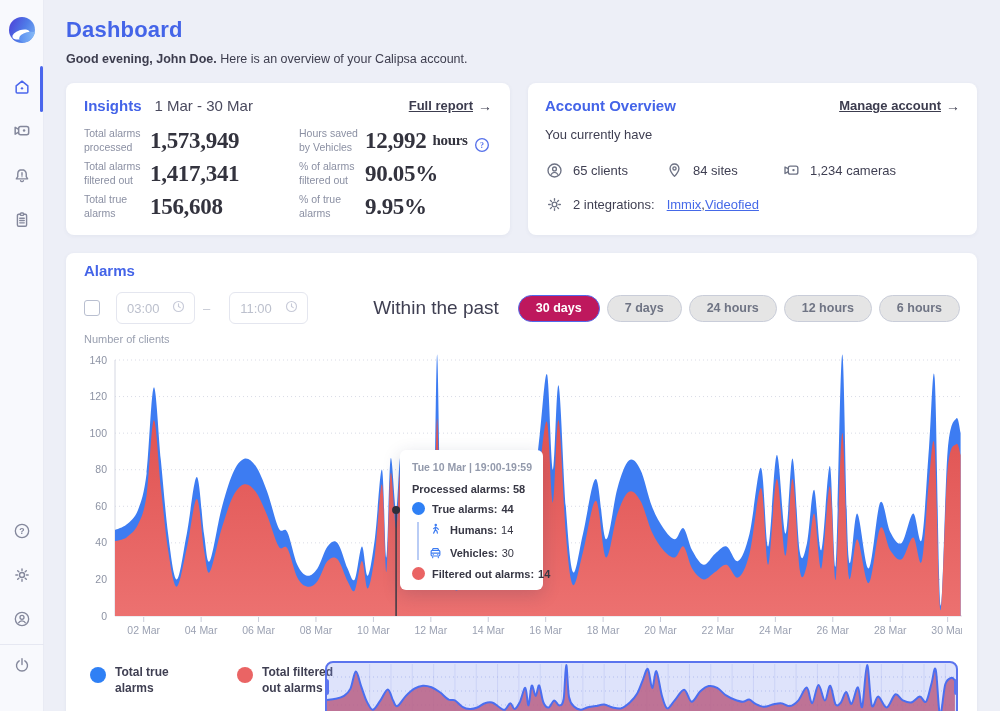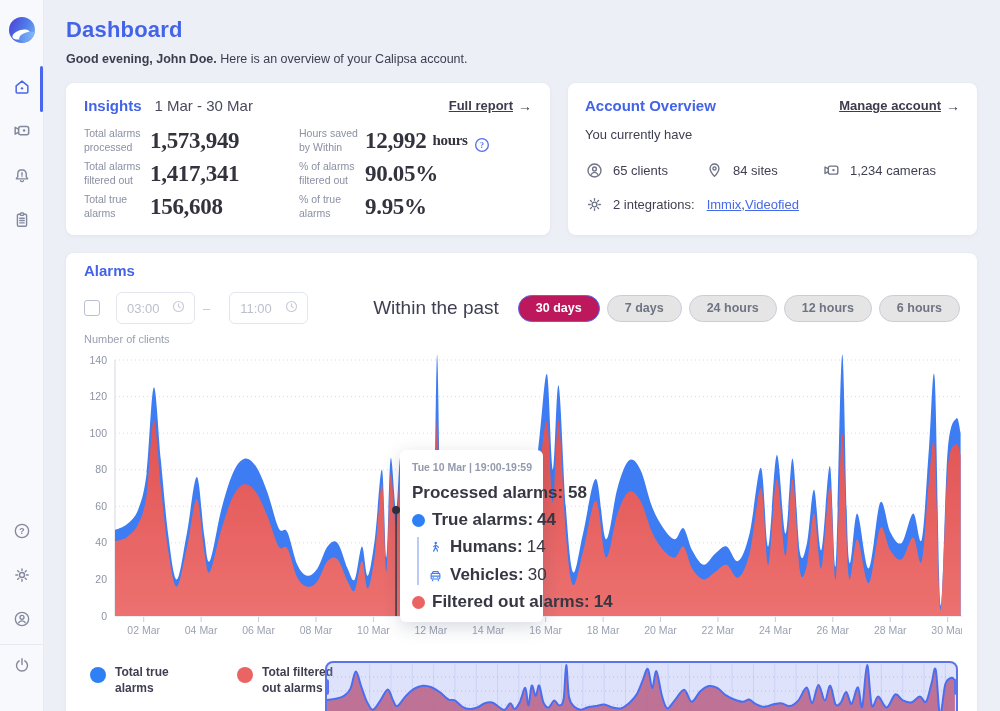--- a/index.html
+++ b/index.html
@@ -21,21 +21,21 @@
   .nav-item svg { width:20px; height:20px; }
 
   
   .main { position:absolute; left:44px; top:0; right:0; bottom:0; padding:0 23px 0 22px; }
   .page-title { margin-top:17px; font-size:22px; font-weight:bold; color:#4464e8; letter-spacing:.2px; }
   .greeting { margin-top:9px; font-size:12.5px; color:#3d3d4e; }
   .greeting b { font-weight:bold; }
 
   .cards-row { display:flex; gap:18px; margin-top:17px; }
   .card { background:#fff; border-radius:8px; box-shadow:0 1px 4px rgba(50,60,100,.06); }
-  .insights-card { width:484px; height:152px; padding:14px 18px; }
+  .insights-card { width:444px; height:152px; padding:14px 18px; }
   .account-card { flex:1; height:152px; padding:14px 17px; }
 
   .card-head { display:flex; align-items:center; }
   .card-title { font-size:15px; font-weight:bold; color:#4464e8; }
   .date-range { font-size:15px; color:#4a4a5e; margin-left:13px; }
   .head-link { margin-left:auto; font-size:13px; font-weight:600; color:#3c3c4e; text-decoration:underline; cursor:pointer;padding-left:16px; }
   .head-arrow { font-size:14px; color:#3c3c4e; margin-left:5px; text-decoration:none; }
 
   .stats-grid { display:grid; grid-template-columns:215px 1fr; margin-top:10px; row-gap:0; }
   .stat { display:flex; align-items:center; height:33px; }
@@ -65,21 +65,21 @@
   .within-label { margin-left:auto; font-size:19px; color:#3f3f52; margin-right:12px; }
   .pill { height:27px; border-radius:999px; border:1px solid #c9cdd9; background:#e5e5e5; color:#6f7484; font-size:12.5px; font-weight:600; padding:0 17px; margin-left:7px; display:flex; align-items:center; cursor:pointer; font-family:inherit; }
   .pill.active { background:#be185d; border-color:#5069ee; color:#fff; }
   .axis-label { position:absolute; left:18px; top:80px; font-size:11px; color:#9aa0b0; }
   .chart-wrap { position:absolute; left:18px; top:100px; width:878px; height:290px; }
 
   
   .tooltip { position:absolute; left:334px; top:197px; width:143px; background:#fff; border-radius:6px;
              box-shadow:0 5px 18px rgba(40,50,90,.18); padding:11px 12px 10px 12px; z-index:4; }
   .tt-title { font-size:10.5px; font-weight:bold; color:#939aac; margin-bottom:10px; white-space:nowrap; }
-  .tt-row { display:flex; align-items:center; font-size:17px; color:#373744; margin-bottom:7px; white-space:nowrap; }
+  .tt-row { display:flex; align-items:center; font-size:11px; color:#373744; margin-bottom:7px; white-space:nowrap; }
   .tt-row b { font-weight:bold; }
   .tt-dot { width:13px; height:13px; border-radius:50%; margin-right:7px; flex:none; }
   .tt-sub { border-left:2px solid #b9ccf5; margin:0 0 7px 5px; padding-left:9px; }
   .tt-sub .tt-row { margin-bottom:8px; }
   .tt-sub .tt-row:last-child { margin-bottom:0; }
   .tt-icon { width:15px; height:15px; color:#3d7cf2; margin-right:7px; flex:none; }
   .tt-label { font-weight:bold; margin-right:4px; }
 
   
   .legend { position:absolute; left:24px; top:412px; display:flex; }
@@ -167,21 +167,21 @@
         <span class="date-range">1 Mar - 30 Mar</span>
         <span class="head-link">Full report</span>
         <span class="head-arrow">→</span>
       </div>
       <div class="stats-grid">
         <div class="stat">
           <span class="stat-label">Total alarms processed</span>
           <span class="stat-value">1,573,949</span>
         </div>
         <div class="stat">
-          <span class="stat-label">Hours saved by Within</span>
+          <span class="stat-label">Hours saved by Vehicles</span>
           <span class="stat-value">
               <span>12,992</span>
               <span class="stat-suffix">hours</span>
             <span class="stat-help"><svg viewBox="0 0 24 24" fill="none" stroke="currentColor" stroke-width="2">
                   <circle cx="12" cy="12" r="9.5"></circle>
                   <text x="12" y="16.6" text-anchor="middle" font-size="12" font-weight="bold" fill="currentColor" stroke="none">?</text>
                 </svg></span>
           </span>
         </div>
         <div class="stat">

